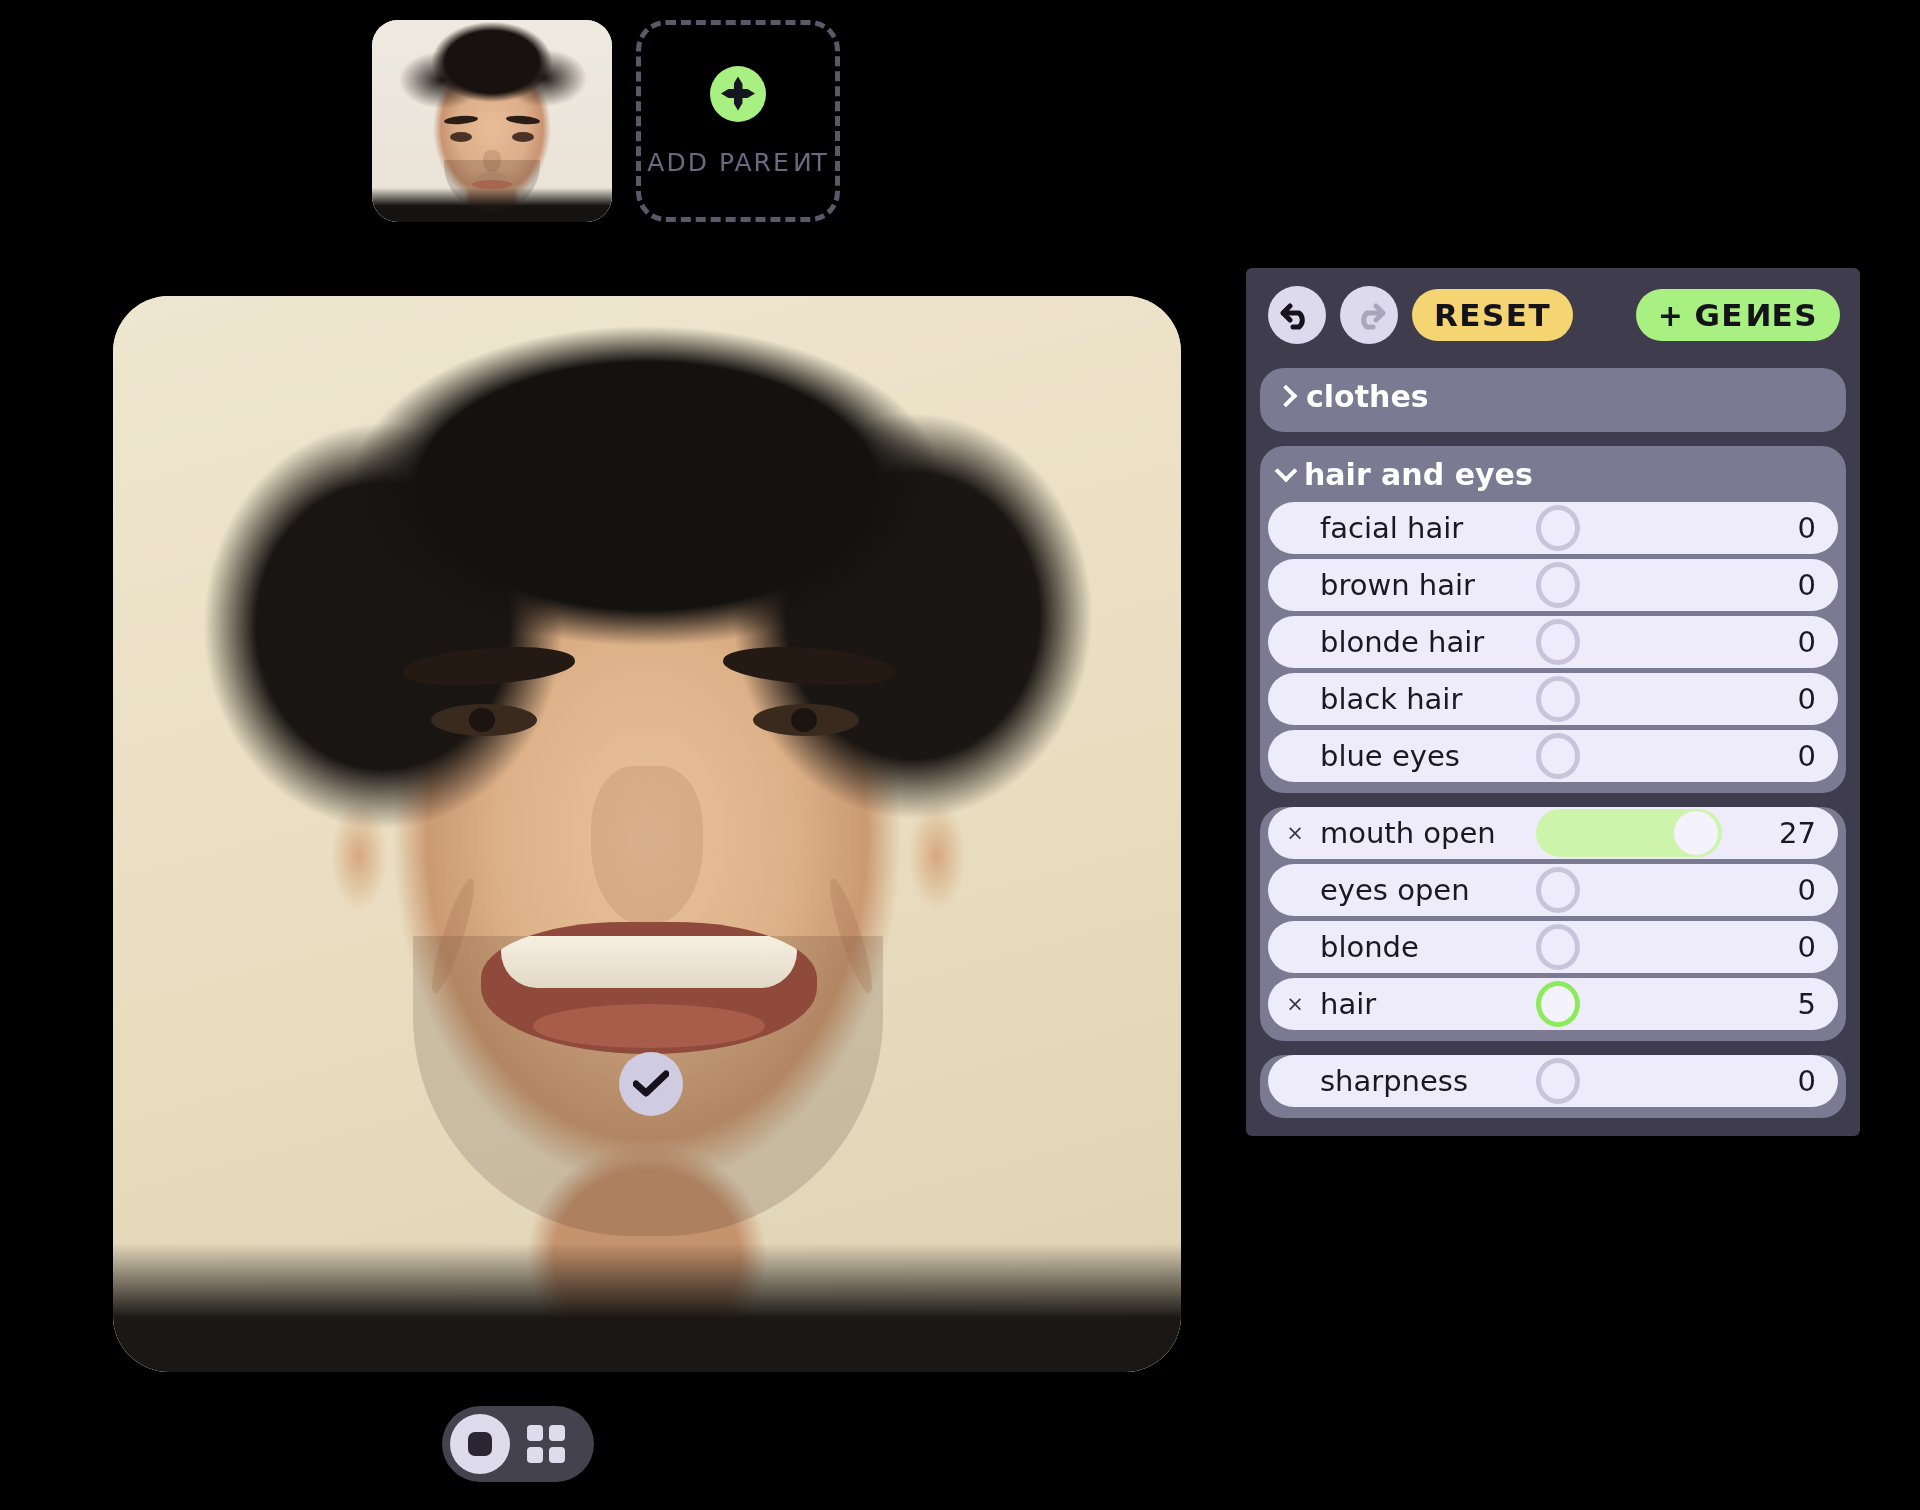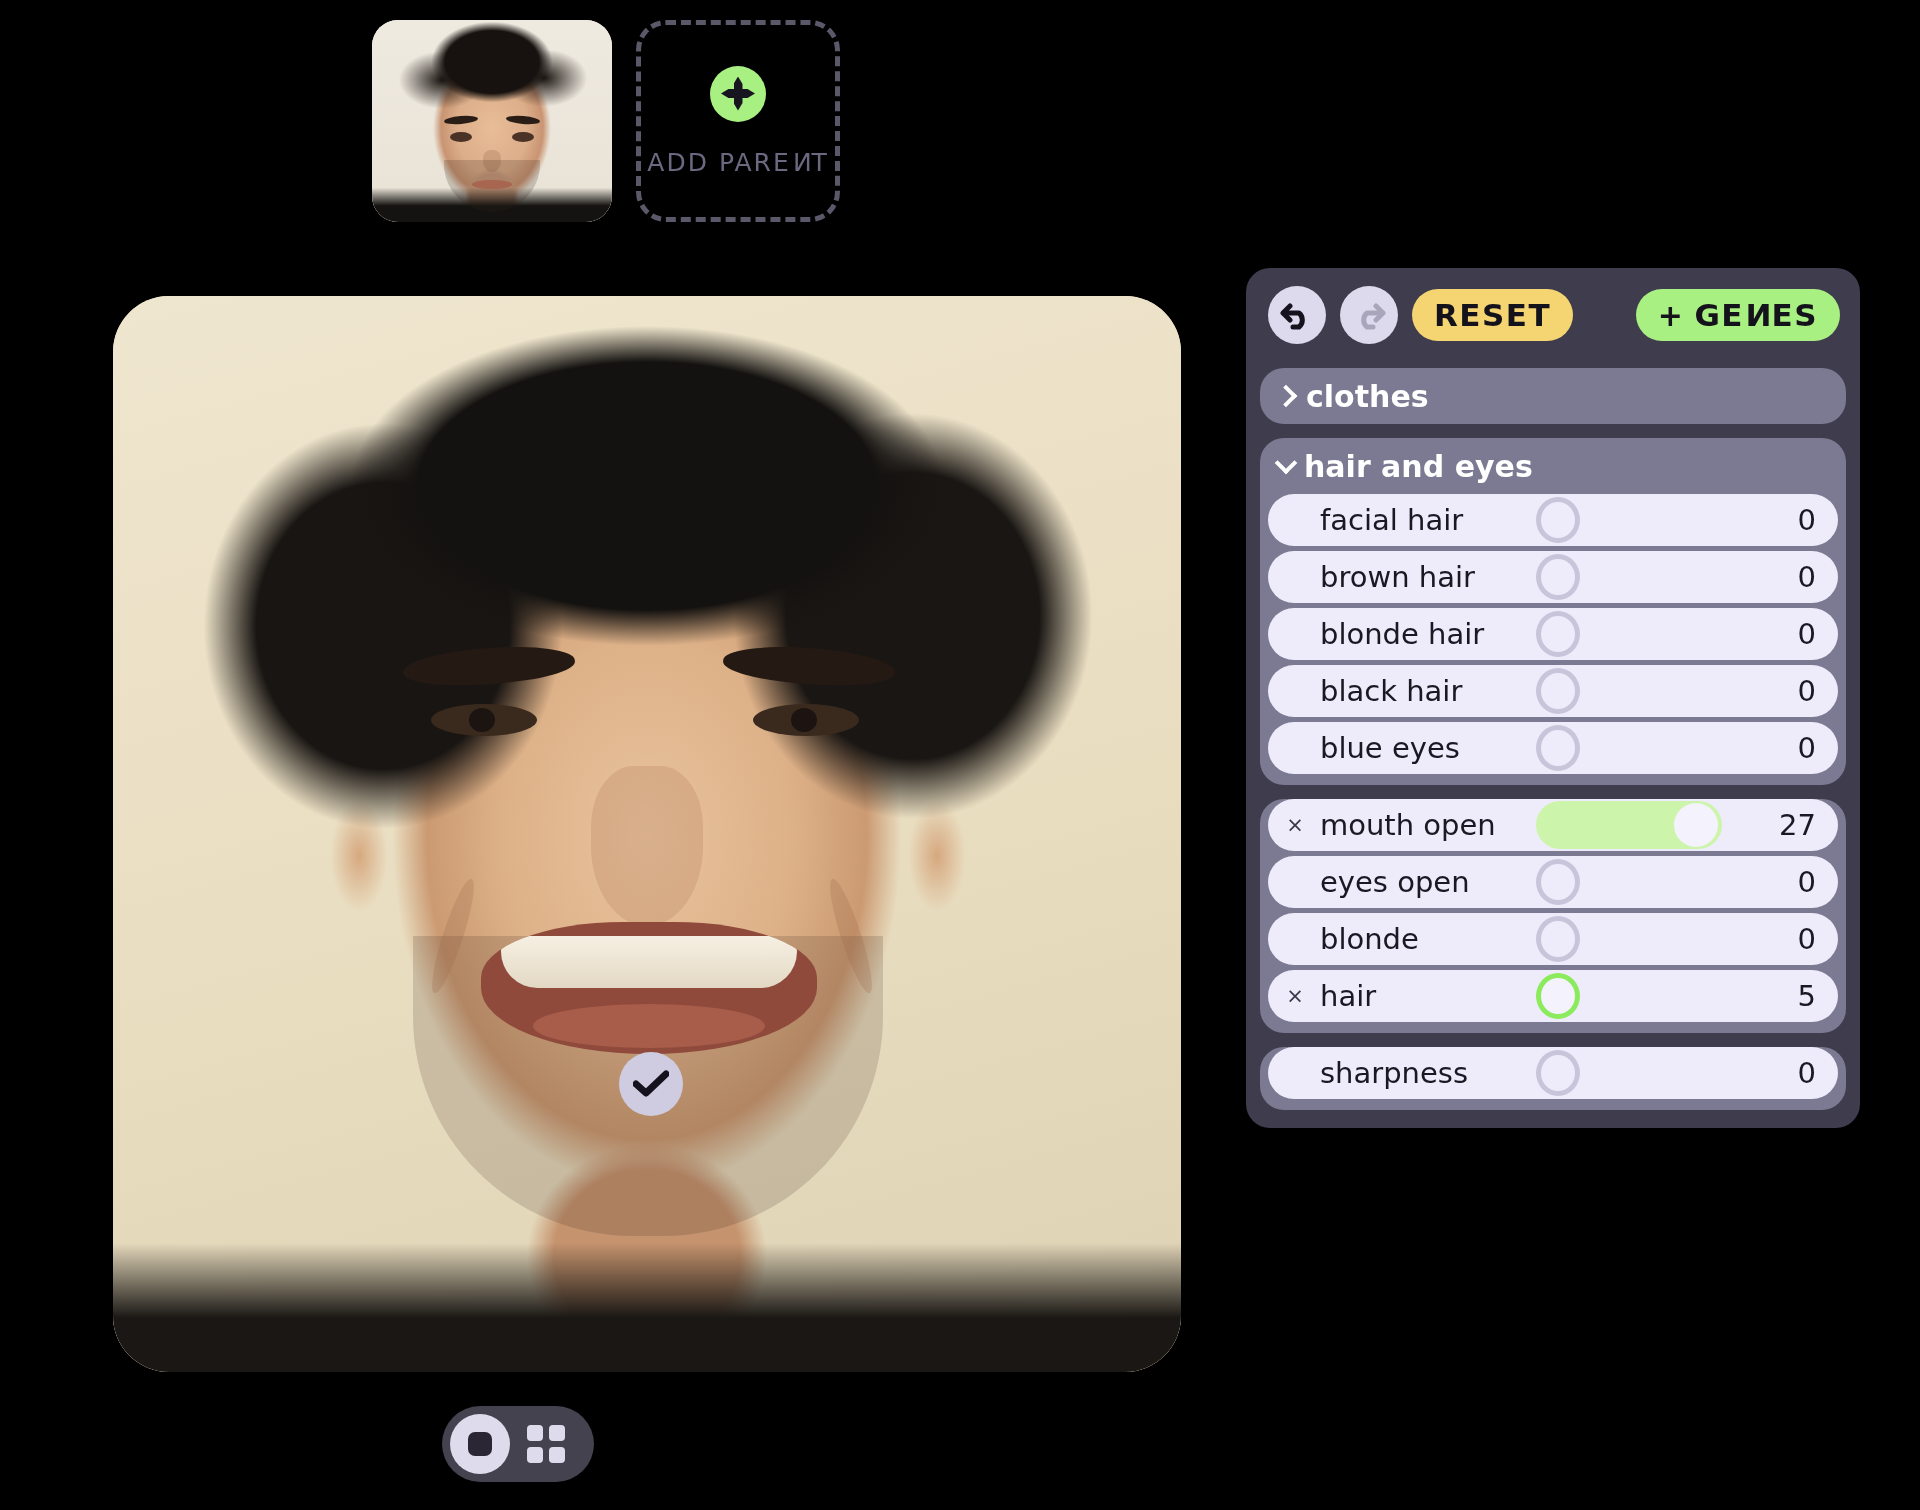--- a/index.html
+++ b/index.html
@@ -298,21 +298,21 @@
     border-radius: 4px;
   }
 
   
   #gene-panel {
     position: absolute;
     left: 1246px;
     top: 268px;
     width: 614px;
     background: #3f3c4e;
-    border-radius: 24px;
+    border-radius: 6px;
     padding: 14px 14px 18px 14px;
     display: flex;
     flex-direction: column;
     gap: 14px;
   }
 
   #panel-toolbar {
     display: flex;
     align-items: center;
     gap: 14px;
@@ -346,21 +346,21 @@
   #genes-btn { background: #a9f082; margin-left: auto; }
   #genes-btn .plus-sign { margin-right: 10px; font-size: 30px; font-weight: bold; }
   .flip-n { display: inline-block; transform: scaleX(-1); }
 
   .gene-group {
     background: #7c7a92;
     border-radius: 24px;
     padding: 0 0 6px 0;
     overflow: hidden;
   }
-  .gene-group.collapsed { padding-bottom: 0; }
+  .gene-group.collapsed { padding-bottom: 8px; }
 
   .group-header {
     display: flex;
     align-items: center;
     gap: 8px;
     height: 56px;
     padding: 0 18px;
     cursor: pointer;
     color: #ffffff;
     font-family: "DejaVu Sans", sans-serif;

